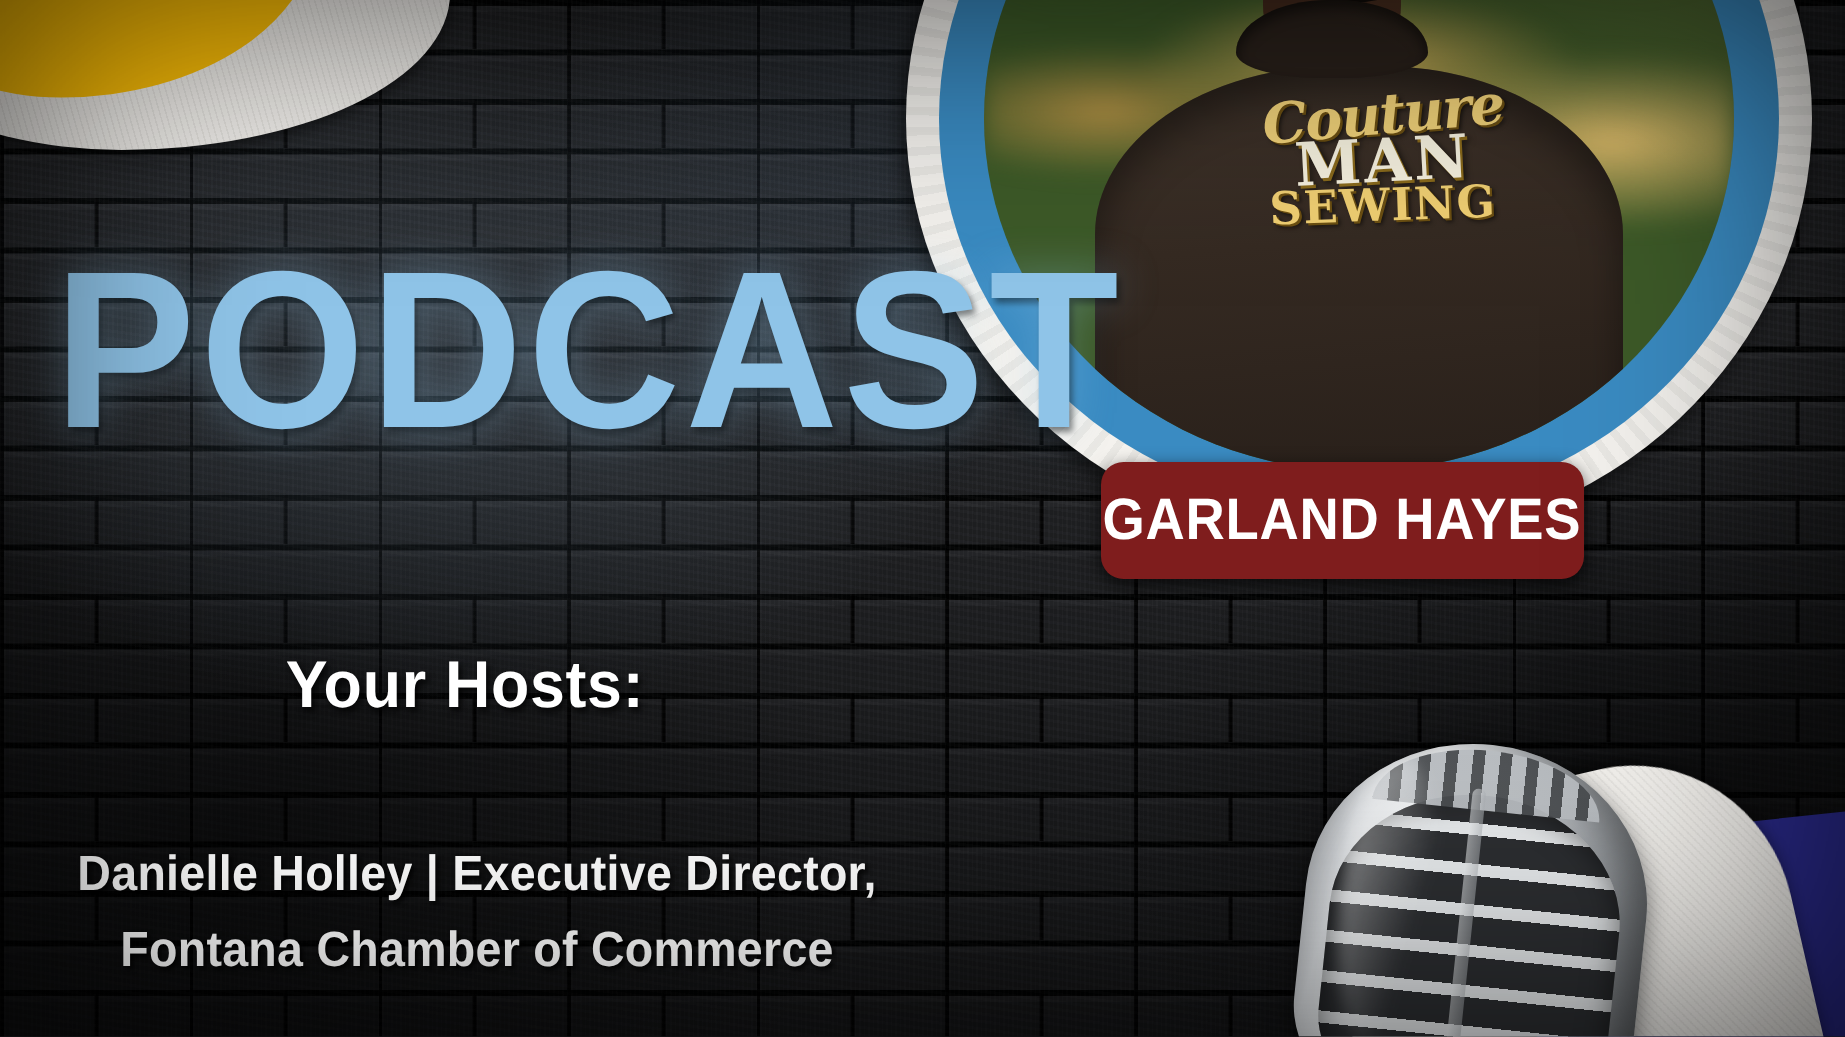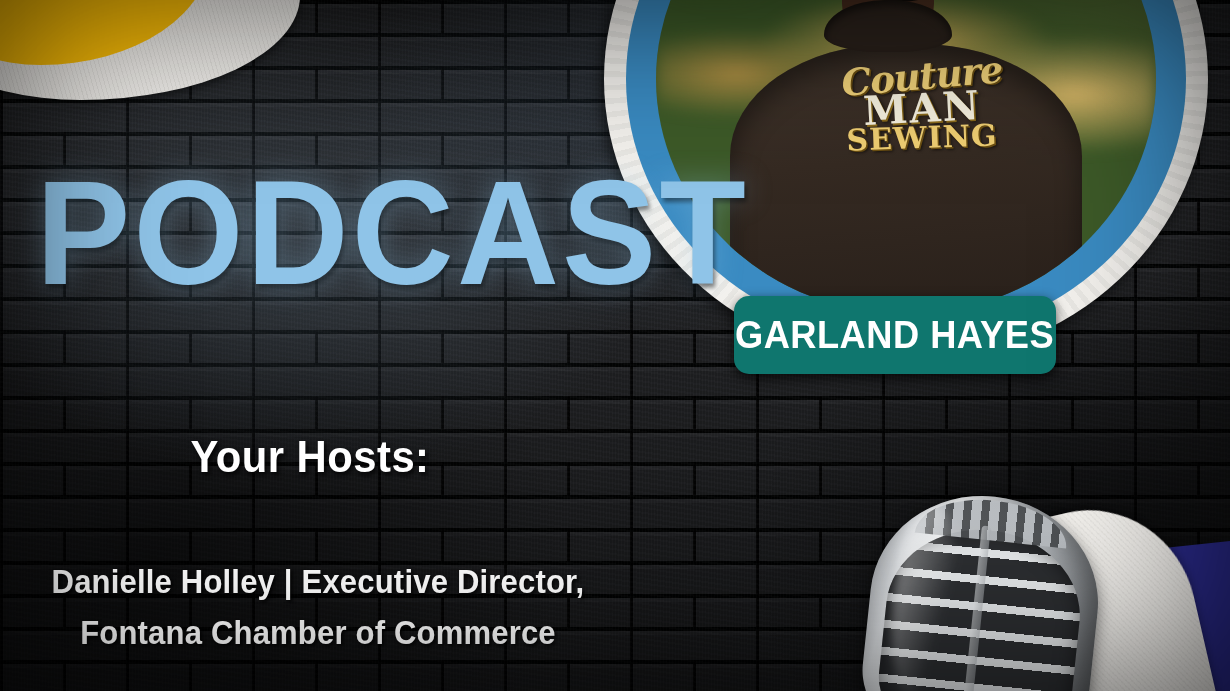--- a/index.html
+++ b/index.html
@@ -232,24 +232,24 @@
   .ph-warm {
     position: absolute; inset: 0;
     background: linear-gradient(205deg, rgba(255,205,120,0.17) 0%, rgba(0,0,0,0) 42%);
     pointer-events: none;
   }
 
   
   .nameplate {
     position: absolute;
     left: 734px;
-    top: 296px;
+    top: 308px;
     width: 322px;
     height: 78px;
-    background: #0f766e;
+    background: #7f1d1d;
     border-radius: 15px;
     display: flex;
     align-items: center;
     justify-content: center;
     box-shadow: 0 4px 12px rgba(0,0,0,0.7);
   }
   .nameplate span {
     color: #ffffff;
     font-family: "Liberation Sans Narrow", "Liberation Sans", sans-serif;
     font-weight: 700;

